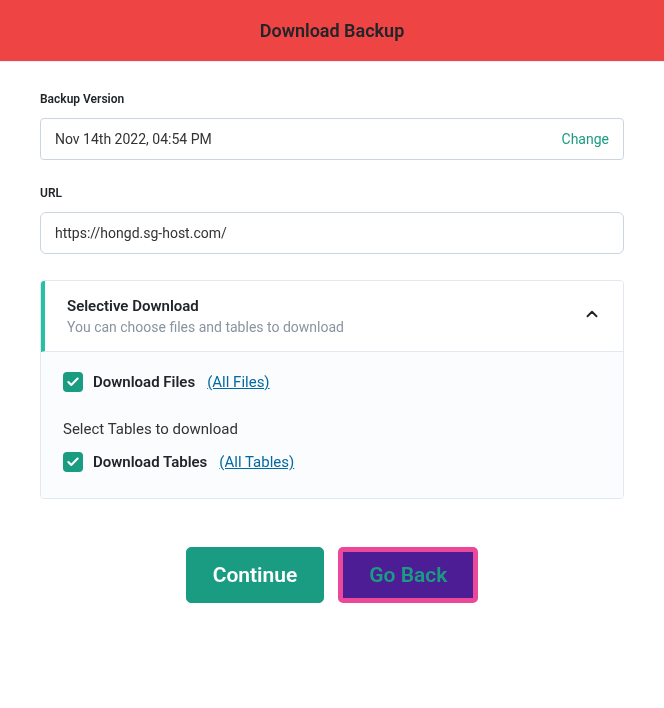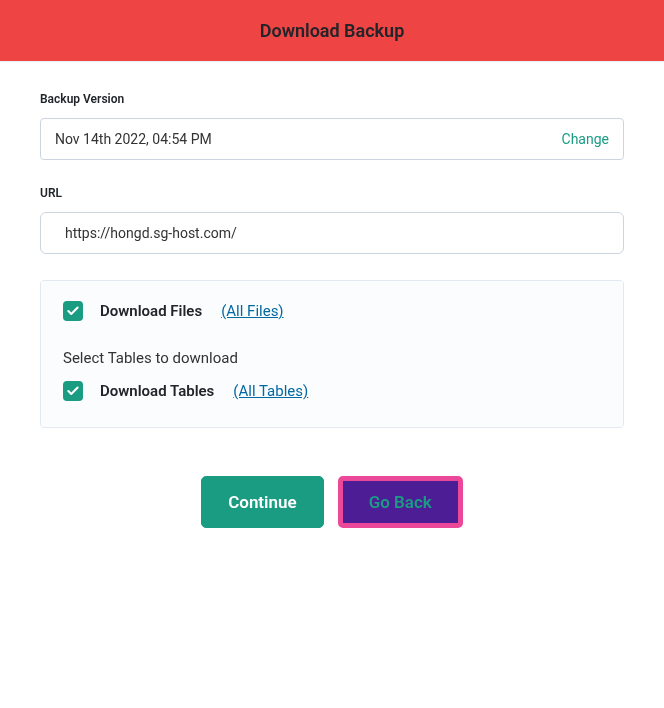--- a/index.html
+++ b/index.html
@@ -54,21 +54,21 @@
       color: #333;
     }
     .change-link {
       color: #1a9c83;
       font-size: 14px;
       cursor: pointer;
     }
     .url-input {
       border: 1px solid #cbd5e0;
       border-radius: 6px;
-      padding: 12px 24px;
+      padding: 12px 14px;
       font-size: 14px;
       color: #333;
       width: 100%;
       background: #fff;
       font-family: inherit;
     }
     .panel {
       border: 1px solid #e2e8f0;
       border-radius: 4px;
       overflow: hidden;
@@ -111,21 +111,21 @@
     }
     .select-label {
       font-size: 15px;
       color: #333;
       margin-bottom: 14px;
       display: block;
     }
     .checkbox-row {
       display: flex;
       align-items: center;
-      gap: 17px;
+      gap: 10px;
     }
     .checkbox {
       width: 20px;
       height: 20px;
       border-radius: 4px;
       background: #1a9c83;
       display: flex;
       align-items: center;
       justify-content: center;
       cursor: pointer;
@@ -149,21 +149,21 @@
       margin-left: 2px;
     }
     .footer-buttons {
       margin-top: 48px;
       display: flex;
       justify-content: center;
       gap: 14px;
     }
     .btn {
       padding: 11px 26px;
-      font-size: 17px;
+      font-size: 21px;
       font-weight: 600;
       border-radius: 5px;
       cursor: pointer;
       font-family: inherit;
     }
     .btn-primary {
       background: #1a9c83;
       color: #fff;
       border: 1px solid #1a9c83;
     }
@@ -189,20 +189,31 @@
       <a class="change-link">Change</a>
     </div>
   </div>
 
   <div class="field-group">
     <label class="field-label">URL</label>
     <input type="text" class="url-input" value="https://hongd.sg-host.com/" style="">
   </div>
 
   <div class="panel">
+    <div class="panel-header">
+      <div class="panel-header-text">
+        <div class="panel-title">Selective Download</div>
+        <div class="panel-subtitle">You can choose files and tables to download</div>
+      </div>
+      <span class="chevron">
+        <svg width="18" height="18" viewBox="0 0 24 24" fill="none" stroke="currentColor" stroke-width="2.5" stroke-linecap="round" stroke-linejoin="round">
+            <polyline points="18 15 12 9 6 15"></polyline>
+          </svg>
+      </span>
+    </div>
 
     <div class="panel-body">
 
       <div class="select-section">
         <div class="checkbox-row">
           <div class="checkbox">
             <svg viewBox="0 0 24 24" fill="none" stroke="currentColor" stroke-width="3.5" stroke-linecap="round" stroke-linejoin="round">
                 <polyline points="20 6 9 17 4 12"></polyline>
               </svg>
           </div>

